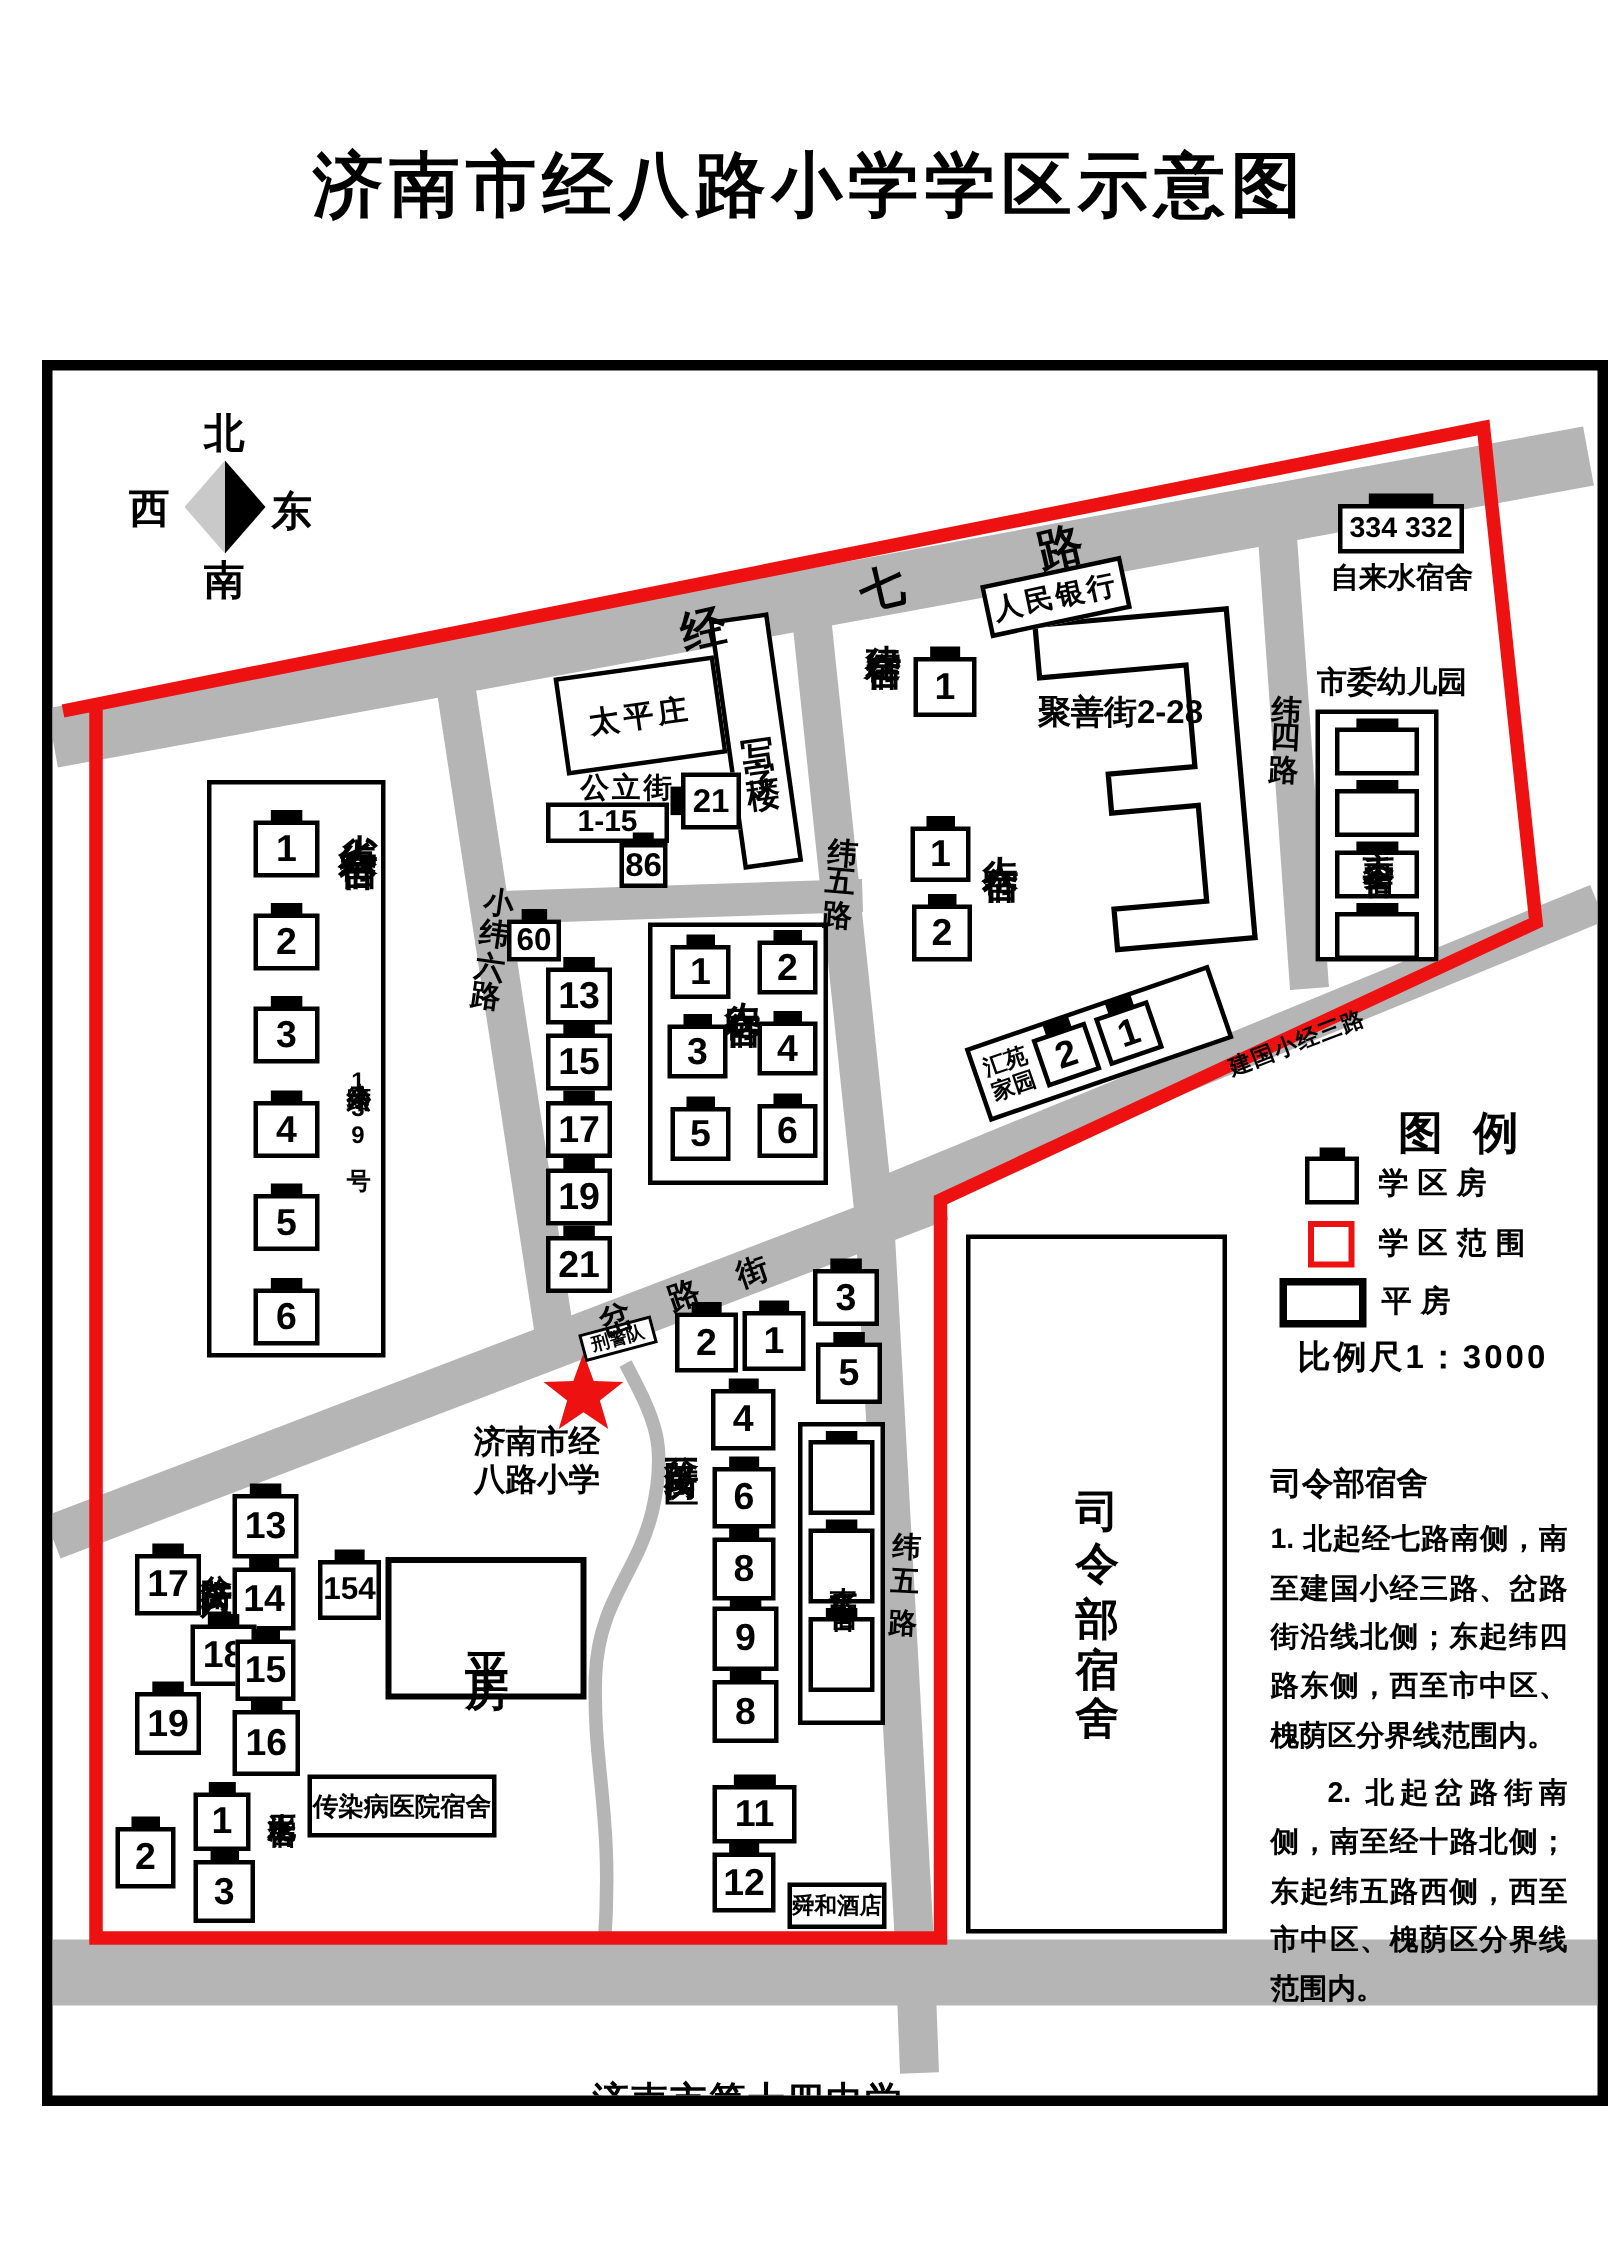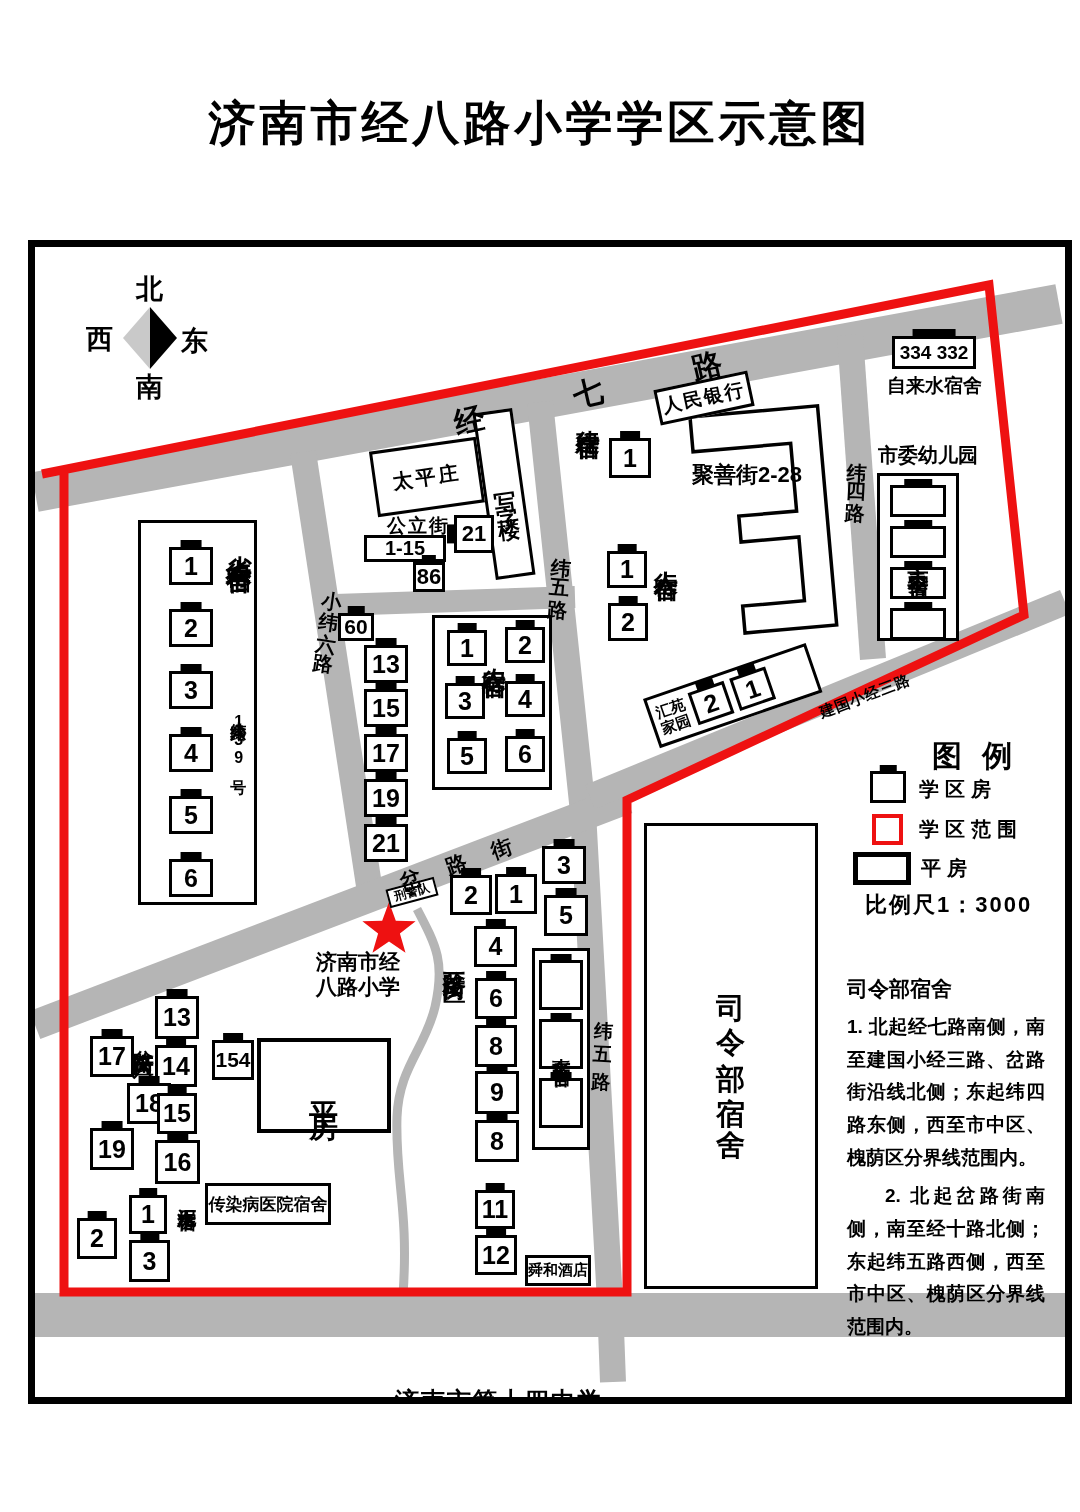--- a/index.html
+++ b/index.html
@@ -152,21 +152,21 @@
 
   <div class="box" style="left:497px;top:701px;width:58px;height:202px;display:block;">
     <div class="inner-unit" style="width:38px;height:44px;"></div>
     <div class="inner-unit" style="width:38px;height:44px;"></div>
     <div class="inner-unit" style="width:38px;height:44px;"></div>
     <div class="overlay">
         <span class="v" style="font-size:19px;font-weight:bold;letter-spacing:3px;">水泵厂宿舍</span>
       </div>
   </div>
 
-  <div class="bld" style="left:440px;top:943px;width:40px;height:39px;">11</div>
+  <div class="bld" style="left:440px;top:943px;width:56px;height:39px;">11</div>
   <div class="bld" style="left:440px;top:988px;width:42px;height:40px;">12</div>
   <div class="box" style="left:490px;top:1008px;width:66px;height:31px;font-size:15px;">舜和酒店</div>
 
   <div class="bld" style="left:120px;top:749px;width:44px;height:43px;">13</div>
   <div class="bld" style="left:55px;top:789px;width:44px;height:41px;">17</div>
   <div class="bld" style="left:120px;top:798px;width:42px;height:42px;">14</div>
   <div class="bld" style="left:72px;top:836px;width:44px;height:41px;margin-left:20px;">18</div>
   <div class="bld" style="left:122px;top:846px;width:40px;height:41px;">15</div>
   <div class="bld" style="left:55px;top:881px;width:44px;height:42px;">19</div>
   <div class="bld" style="left:120px;top:893px;width:45px;height:44px;">16</div>

